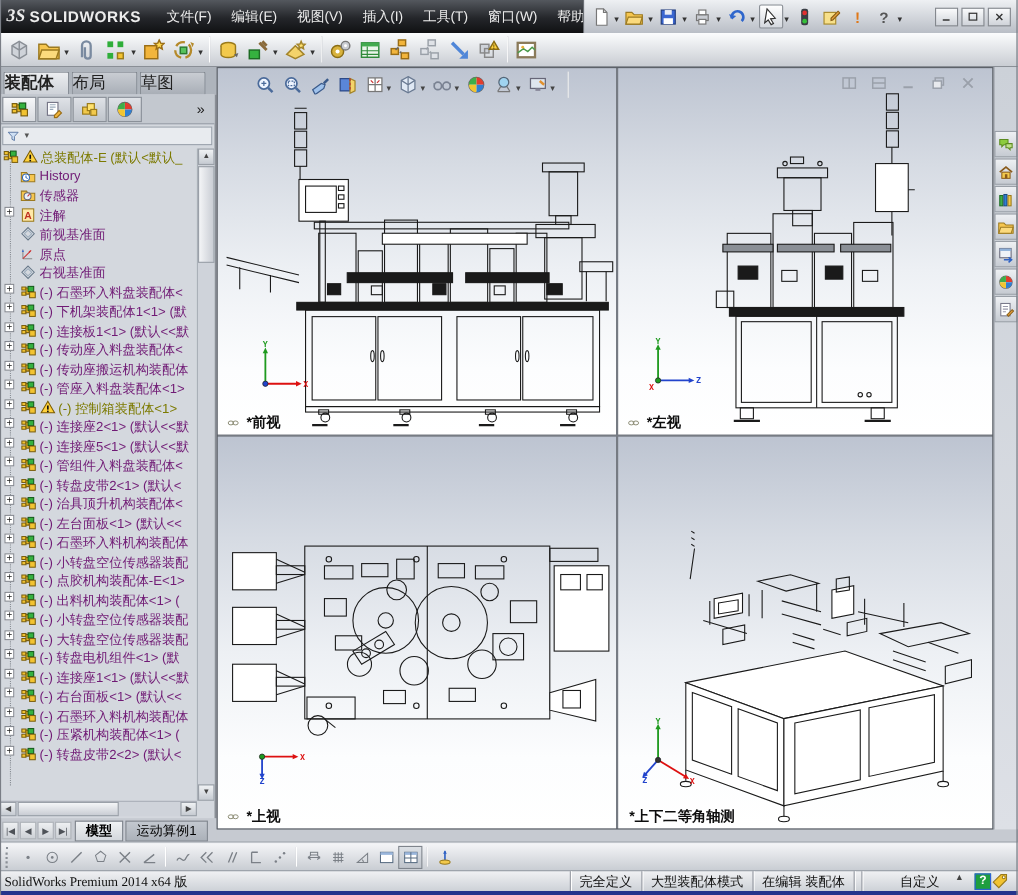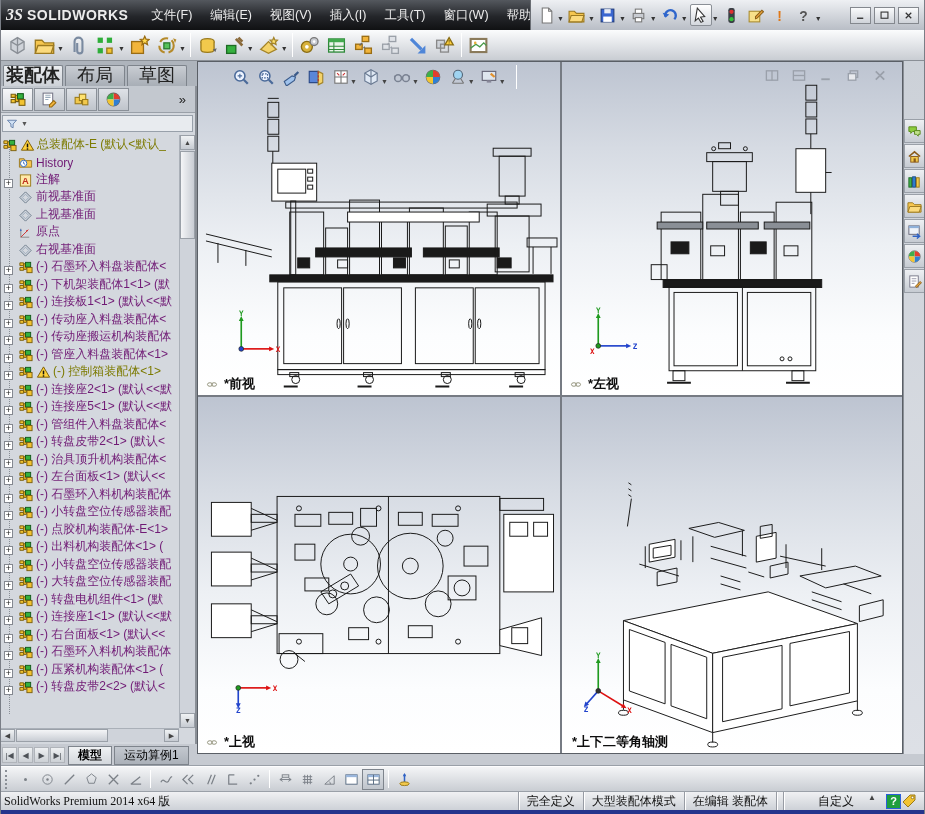--- a/index.html
+++ b/index.html
@@ -22,35 +22,35 @@
 .winbtns{margin-left:auto;display:flex;gap:3px;padding-right:3px}
 .winbtn{width:21px;height:17px;border:1px solid #84888e;background:linear-gradient(#fafbfc,#cfd3d9);display:flex;align-items:center;justify-content:center}
 .winbtn svg{width:11px;height:11px}
 
 .toolbar2{position:absolute;top:30px;left:0;width:925px;height:31px;background:linear-gradient(#fbfcfd,#c9cdd3);border-bottom:1px solid #8a8f96;display:flex;align-items:center;padding:0 4px}
 .cbtn{width:27px;height:26px;display:flex;align-items:center;justify-content:center;flex:0 0 auto}
 .cbtn svg{width:21px;height:21px}
 .csep{width:1px;height:24px;background:#9aa0a8;border-right:1px solid #fff;margin:0 3px;flex:0 0 auto}
 
 .cmd-tabs{position:absolute;top:61px;left:0;width:197px;height:25px;background:#aeb4bc;display:flex;align-items:flex-end;padding:2px 2px 0 3px;gap:2px}
-.ctab{flex:0 0 60px;height:21px;text-align:center;line-height:19px;font-size:18px;background:linear-gradient(#c9cdd3,#a8aeb6);border:1px solid #7e848c;border-bottom:none;border-radius:2px 2px 0 0;color:#222}
+.ctab{flex:0 0 60px;height:21px;line-height:19px;font-size:15px;background:linear-gradient(#c9cdd3,#a8aeb6);border:1px solid #7e848c;border-bottom:none;border-radius:2px 2px 0 0;color:#222}
 .ctab.active{background:linear-gradient(#eceef1,#cdd1d7);font-weight:bold}
 
 .leftpanel{position:absolute;top:86px;left:0;width:197px;height:658px;background:#d4d8de;border-right:2px solid #8a8f96}
 .fm-tabs{height:27px;display:flex;align-items:center;padding:2px 2px 1px;gap:1px;background:#c3c8cf;border-bottom:1px solid #9aa0a8}
 .fmtab{width:31px;height:23px;border:1px solid #8a9098;background:linear-gradient(#dfe2e7,#bfc4cb);display:flex;align-items:center;justify-content:center}
 .fmtab.active{background:linear-gradient(#f6f7f9,#d8dbe0)}
 .fmtab svg{width:17px;height:17px}
 .fm-chevron{margin-left:auto;font-size:13px;color:#222;padding-right:7px}
 .filter-row{height:17px;margin:2px 2px 0;border:1px solid #98a0aa;background:#e8ebef;display:flex;align-items:center;padding:0 3px;gap:3px}
 .filter-row svg{width:12px;height:12px}
 .filter-caret{font-size:7px;color:#555}
 .tree{position:absolute;top:49px;left:0;right:16px;bottom:16px;overflow:hidden}
 .tree::before{content:"";position:absolute;left:9px;top:12px;bottom:14px;border-left:1px dotted #8a8f96}
-.trow{height:17.5px;display:flex;align-items:flex-end;white-space:nowrap;padding-left:4px;position:relative}
+.trow{height:17.5px;display:flex;align-items:flex-start;white-space:nowrap;padding-left:4px;position:relative}
 .exp{width:9px;height:9px;border:1px solid #808archive 890;border:1px solid #848890;background:#fff;font-size:9px;line-height:7px;text-align:center;color:#222;margin-right:5px;flex:0 0 9px}
 .exp-sp{width:14px;flex:0 0 14px}
 .trow.root{padding-left:2px}
 .ticon{width:16px;flex:0 0 16px;margin-right:2px;display:flex;align-items:center}
 .ticon svg{width:15px;height:15px}
 .ticon.warn{width:15px;flex-basis:15px}
 .tlabel{font-size:12px;color:#701a75;overflow:hidden}
 .trow.olive .tlabel{color:#7c7a00}
 .vscroll{position:absolute;top:49px;right:0;width:16px;bottom:16px;background:#cfd3da;border-left:1px solid #aab0b8}
 .sbtn{position:absolute;left:0;right:0;height:15px;border:1px solid #9aa0a8;background:linear-gradient(#f0f2f4,#c6cbd2);font-size:7px;color:#444;text-align:center;line-height:13px}
@@ -415,48 +415,49 @@
         <span class="ticon">
           <svg viewBox="0 0 16 16" xmlns="http://www.w3.org/2000/svg">
             <path d="M1.5 4h5l1.5 2h6.5v7H1.5z" fill="#f6c64f" stroke="#9c7a21"></path>
             <circle cx="6" cy="9" r="3.4" fill="#fff" stroke="#2a66c0"></circle>
             <path d="M6 7v2l1.6 1" fill="none" stroke="#2a66c0"></path>
           </svg>
         </span>
         <span class="tlabel">History</span>
       </div>
       <div class="trow">
+        <span class="exp-sp"></span>
+        <span class="ticon">
+          <svg viewBox="0 0 16 16" xmlns="http://www.w3.org/2000/svg">
+            <path d="M1.5 4h5l1.5 2h6.5v7H1.5z" fill="#f6c64f" stroke="#9c7a21"></path>
+            <circle cx="7.5" cy="9" r="3.4" fill="#e8f0fa" stroke="#667"></circle>
+            <path d="M7.5 9l2-2" stroke="#c33"></path>
+          </svg>
+        </span>
+        <span class="tlabel">传感器</span>
+      </div>
+      <div class="trow">
         <span class="exp">+</span>
         <span class="ticon">
           <svg viewBox="0 0 16 16" xmlns="http://www.w3.org/2000/svg">
             <rect x="2.5" y="2" width="11" height="12" fill="#ffe9a8" stroke="#9a7a1a"></rect>
             <text x="8" y="12" font-size="10" font-weight="bold" fill="#c03020" text-anchor="middle">A</text>
           </svg>
         </span>
         <span class="tlabel">注解</span>
       </div>
       <div class="trow">
         <span class="exp-sp"></span>
         <span class="ticon">
           <svg viewBox="0 0 16 16" xmlns="http://www.w3.org/2000/svg">
             <path d="M8 2l6 6-6 6-6-6z" fill="none" stroke="#667788"></path>
             <path d="M8 4.5L11.5 8 8 11.5 4.5 8z" fill="none" stroke="#99aabb"></path>
           </svg>
         </span>
         <span class="tlabel">前视基准面</span>
-      </div>
-      <div class="trow">
-        <span class="exp-sp"></span>
-        <span class="ticon">
-          <svg viewBox="0 0 16 16" xmlns="http://www.w3.org/2000/svg">
-            <path d="M8 2l6 6-6 6-6-6z" fill="none" stroke="#667788"></path>
-            <path d="M8 4.5L11.5 8 8 11.5 4.5 8z" fill="none" stroke="#99aabb"></path>
-          </svg>
-        </span>
-        <span class="tlabel">上视基准面</span>
       </div>
       <div class="trow">
         <span class="exp-sp"></span>
         <span class="ticon">
           <svg viewBox="0 0 16 16" xmlns="http://www.w3.org/2000/svg">
             <path d="M3 13h9M3 13V4" stroke="#888"></path>
             <path d="M3 13L11 5" stroke="#c33"></path>
             <path d="M11 5l-2.4.5.7 2.2z" fill="#c33"></path>
             <path d="M3 4L2 6.5h2z" fill="#36c"></path>
           </svg>

